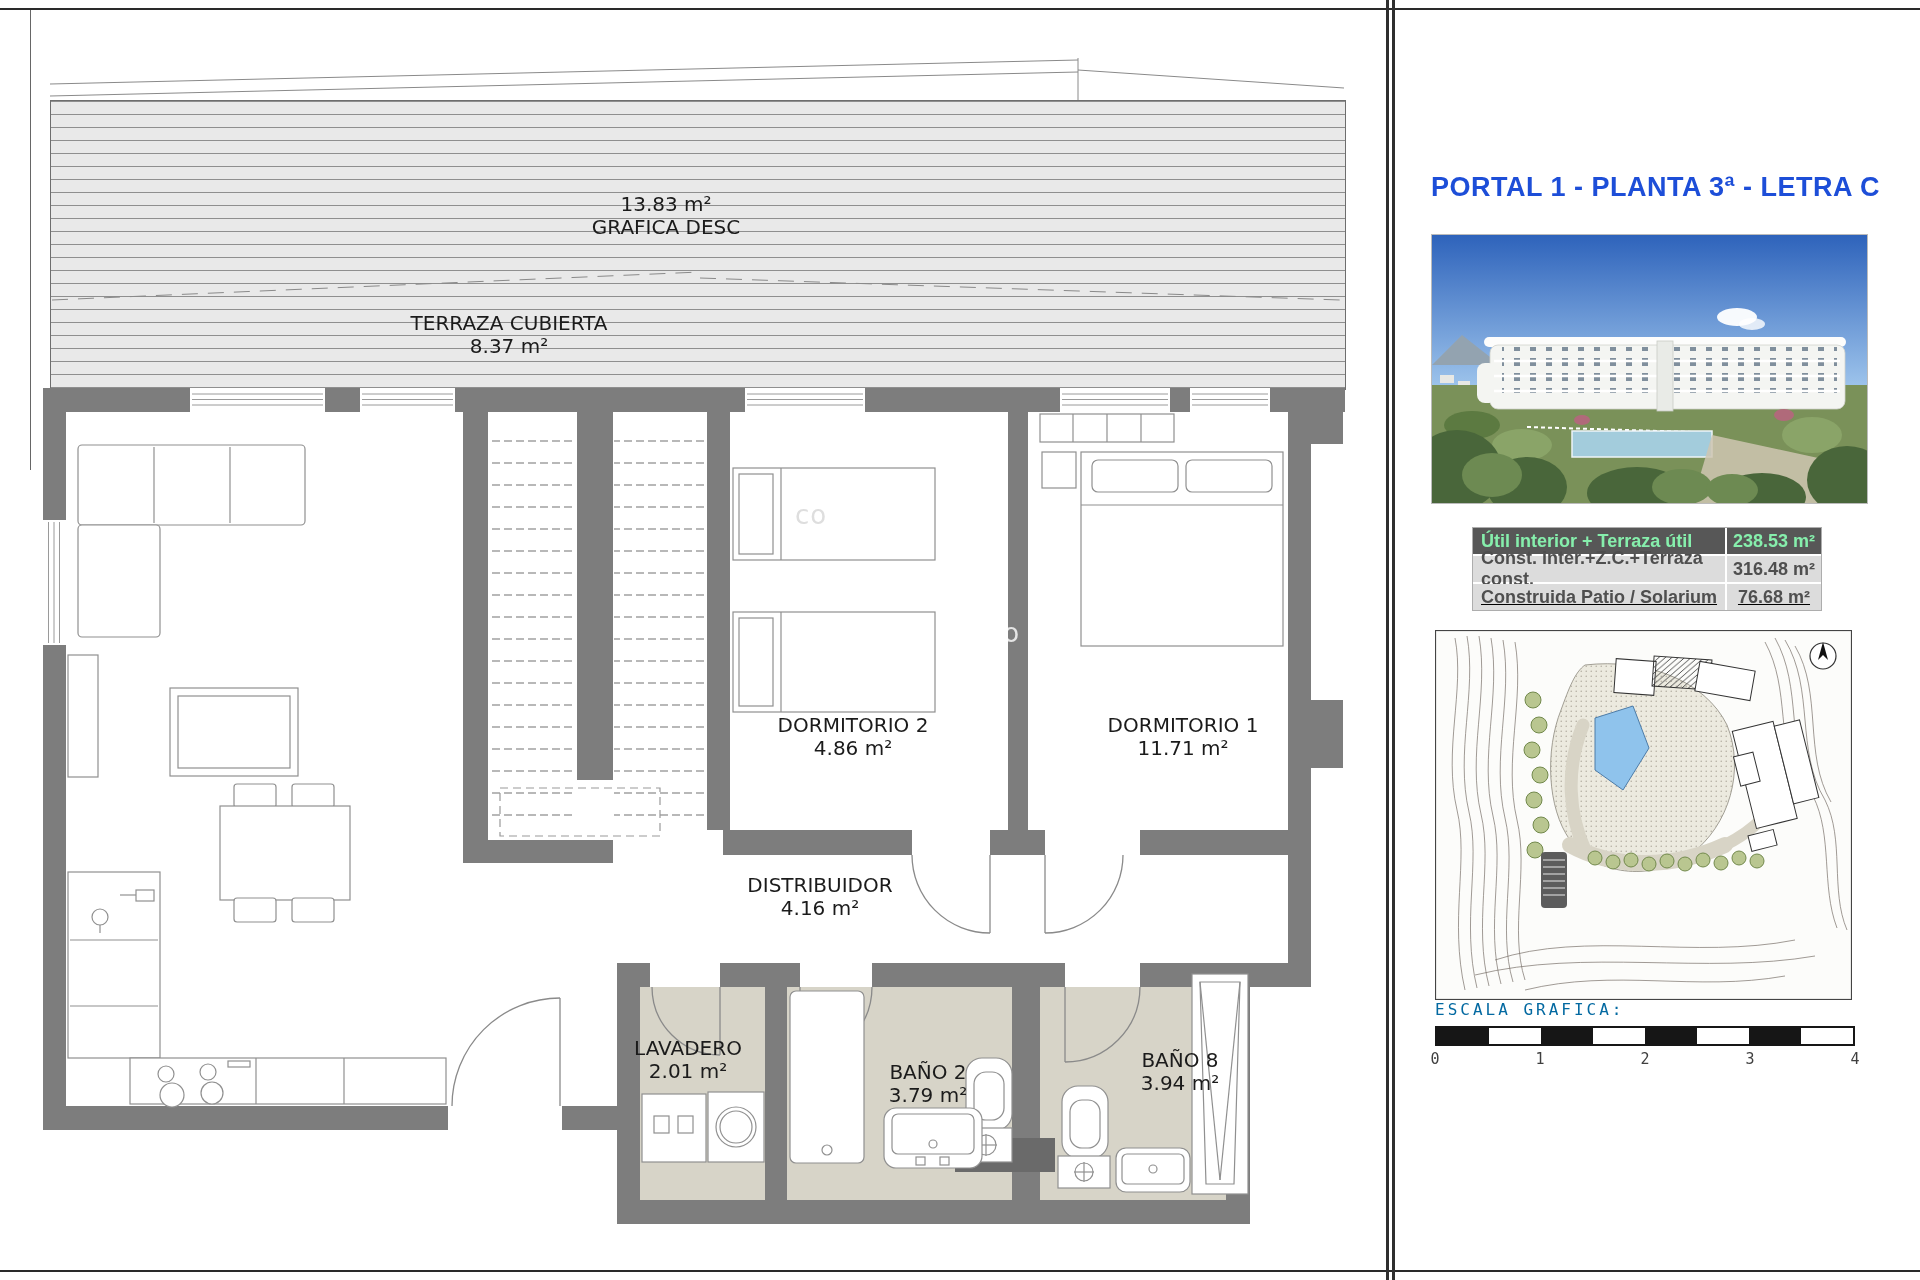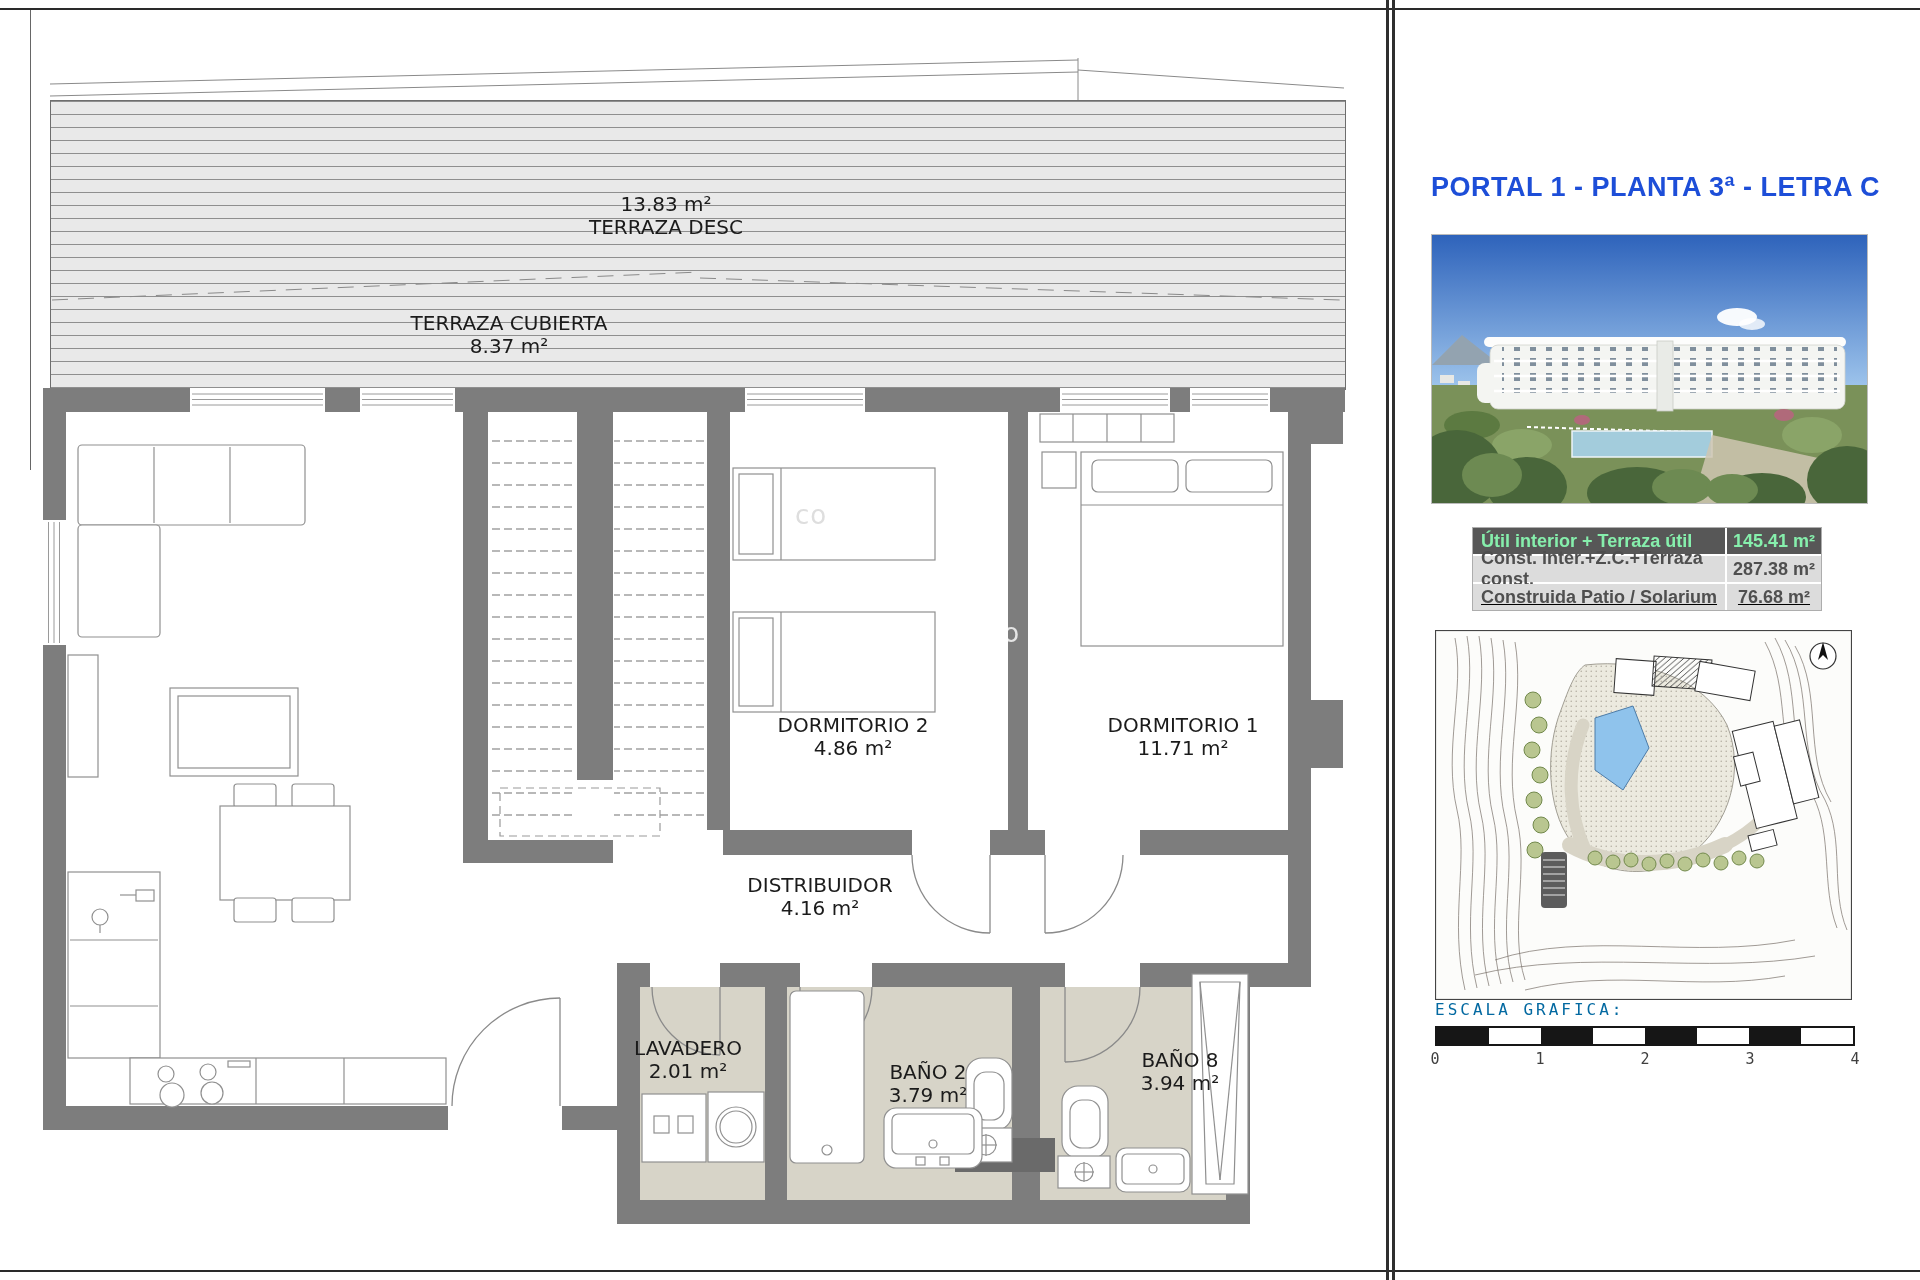--- a/index.html
+++ b/index.html
@@ -239,21 +239,21 @@
           <circle cx="1153" cy="1169" r="4"></circle>
         <rect x="1192" y="974" width="56" height="220"></rect>
         <path d="M 1200 982 L 1240 982 L 1234 1184 L 1206 1184 Z" fill="none"></path>
         <line x1="1200" y1="982" x2="1220" y2="1180"></line>
           <line x1="1240" y1="982" x2="1220" y2="1180"></line>
       </g>
     </svg>
 
     <div class="rlabel" style="left:666px;top:193px;">
       <span>13.83 m²</span>
-      <span>TERRAZA DESC</span>
+      <span>GRAFICA DESC</span>
     </div>
     <div class="rlabel" style="left:509px;top:312px;">
       <span>TERRAZA CUBIERTA</span>
       <span>8.37 m²</span>
     </div>
     <div class="rlabel" style="left:853px;top:714px;">
       <span>DORMITORIO 2</span>
       <span>4.86 m²</span>
     </div>
     <div class="rlabel" style="left:1183px;top:714px;">
@@ -325,25 +325,25 @@
       <ellipse cx="205" cy="258" rx="50" ry="26" fill="#49663a"></ellipse>
       <ellipse cx="250" cy="252" rx="30" ry="18" fill="#6d8a52"></ellipse>
       <ellipse cx="330" cy="262" rx="44" ry="24" fill="#49663a"></ellipse>
       <ellipse cx="415" cy="245" rx="40" ry="34" fill="#49663a"></ellipse>
       <ellipse cx="300" cy="255" rx="26" ry="16" fill="#6d8a52"></ellipse>
     </svg>
 
     <div id="areas-table">
       <div class="trow dark">
         <div class="tlabel">Útil interior + Terraza útil</div>
-        <div class="tval">145.41 m²</div>
+        <div class="tval">238.53 m²</div>
       </div>
       <div class="trow light">
         <div class="tlabel">Const. inter.+Z.C.+Terraza const.</div>
-        <div class="tval">287.38 m²</div>
+        <div class="tval">316.48 m²</div>
       </div>
       <div class="trow light">
         <div class="tlabel">Construida Patio / Solarium</div>
         <div class="tval">76.68 m²</div>
       </div>
     </div>
 
     <svg id="sitemap" viewBox="0 0 417 370">
       <defs>
         <pattern id="dots" width="5" height="5" patternUnits="userSpaceOnUse">

